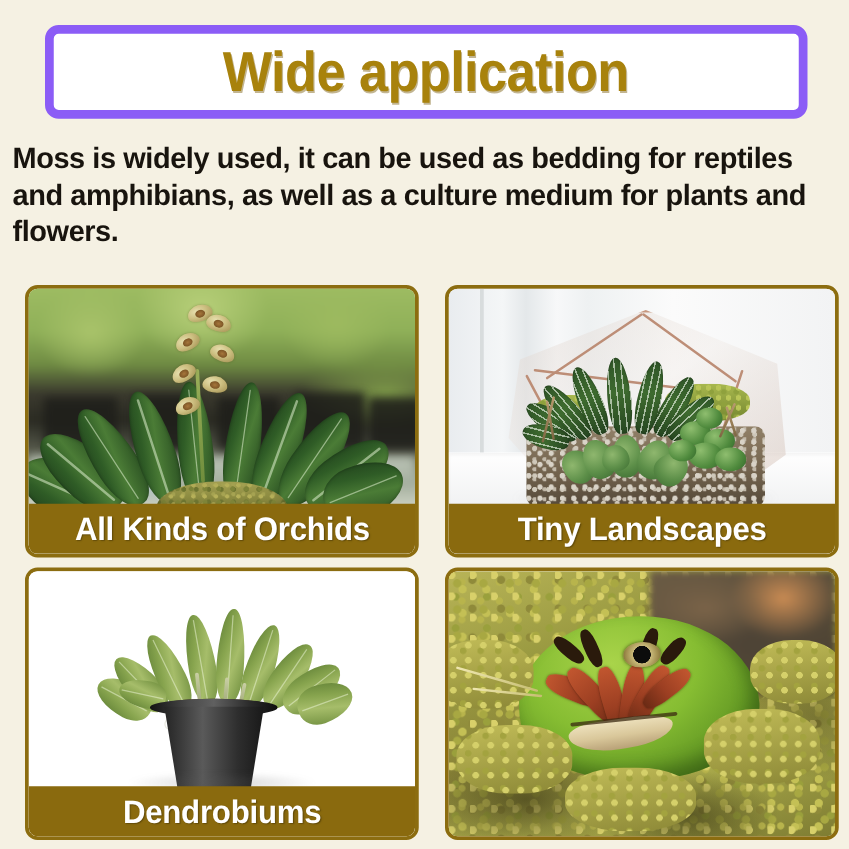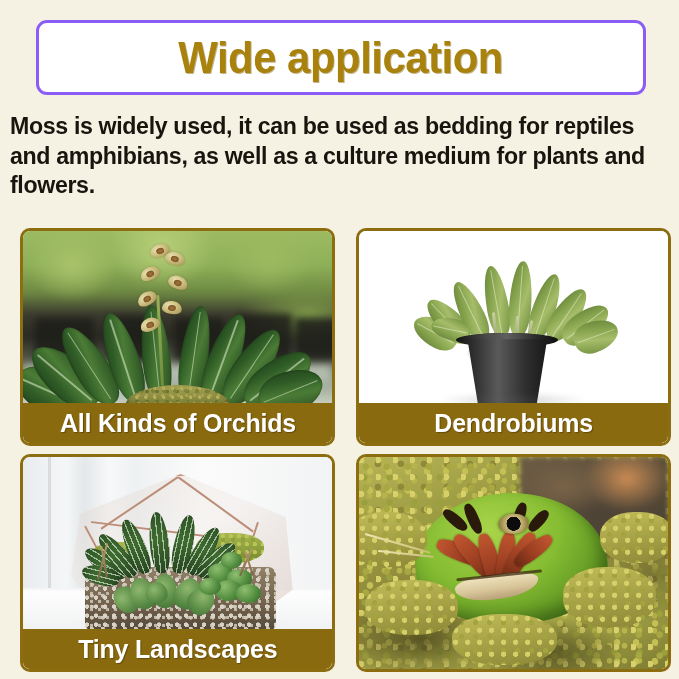--- a/index.html
+++ b/index.html
@@ -25,21 +25,21 @@
   }
 
   
   .title-box {
     position: absolute;
     left: 36px;
     top: 20px;
     width: 610px;
     height: 75px;
     background: #FFFFFF;
-    border: 3px solid #8b5cf6;
+    border: 7px solid #8b5cf6;
     border-radius: 11px;
     display: flex;
     align-items: center;
     justify-content: center;
   }
 
   .title-text {
     font-family: "Liberation Sans Narrow", "Liberation Sans", sans-serif;
     font-size: 45px;
     font-weight: bold;
@@ -503,20 +503,70 @@
         <div class="bloom" style="left:38%;top:41%;transform:rotate(-22deg);"></div>
 
         <div class="saucer"></div>
         <div class="moss-ball"></div>
       </div>
       <div class="caption">
         <span class="caption-text">All Kinds of Orchids</span>
       </div>
     </div>
 
+    <div class="cell cell-3">
+      <div class="photo">
+        <div class="sill-bg"></div>
+        <div class="terra-shadow"></div>
+
+        <div class="terra-body"></div>
+
+        <div class="terra-edge" style="left:50%;top:9%;width:30%;transform:rotate(36deg);"></div>
+        <div class="terra-edge" style="left:50%;top:9%;width:30%;transform:rotate(146deg);"></div>
+        <div class="terra-edge" style="left:22%;top:30%;width:56%;transform:rotate(7deg);"></div>
+        <div class="terra-edge" style="left:20%;top:32%;width:26%;transform:rotate(62deg);"></div>
+        <div class="terra-edge" style="left:76%;top:30%;width:26%;transform:rotate(108deg);"></div>
+
+        <div class="terra-soil"></div>
+        <div class="moss-patch" style="left:22%;top:40%;width:18%;height:13%;"></div>
+        <div class="moss-patch" style="left:56%;top:36%;width:22%;height:14%;"></div>
+
+        <div class="hawo" style="left:30%;top:34%;width:6%;height:22%;transform:rotate(-58deg);"></div>
+        <div class="hawo" style="left:33%;top:31%;width:6%;height:25%;transform:rotate(-40deg);"></div>
+        <div class="hawo" style="left:37%;top:28%;width:6%;height:27%;transform:rotate(-22deg);"></div>
+        <div class="hawo" style="left:42%;top:26%;width:6%;height:29%;transform:rotate(-6deg);"></div>
+        <div class="hawo" style="left:47%;top:27%;width:6%;height:28%;transform:rotate(12deg);"></div>
+        <div class="hawo" style="left:51%;top:30%;width:6%;height:25%;transform:rotate(30deg);"></div>
+        <div class="hawo" style="left:54%;top:34%;width:6%;height:22%;transform:rotate(48deg);"></div>
+        <div class="hawo" style="left:28%;top:40%;width:6%;height:18%;transform:rotate(-76deg);"></div>
+
+        <div class="echev" style="left:33%;top:58%;width:8%;height:13%;transform:rotate(-52deg);"></div>
+        <div class="echev" style="left:37%;top:56%;width:8%;height:15%;transform:rotate(-24deg);"></div>
+        <div class="echev" style="left:42%;top:55%;width:8%;height:16%;transform:rotate(0deg);"></div>
+        <div class="echev" style="left:47%;top:56%;width:8%;height:15%;transform:rotate(26deg);"></div>
+        <div class="echev" style="left:50%;top:59%;width:8%;height:13%;transform:rotate(52deg);"></div>
+        <div class="echev" style="left:40%;top:59%;width:7%;height:10%;transform:rotate(-8deg);"></div>
+
+        <div class="jade-leaf" style="left:60%;top:50%;width:8%;height:9%;"></div>
+        <div class="jade-leaf" style="left:66%;top:53%;width:8%;height:9%;"></div>
+        <div class="jade-leaf" style="left:62%;top:58%;width:9%;height:10%;"></div>
+        <div class="jade-leaf" style="left:69%;top:60%;width:8%;height:9%;"></div>
+        <div class="jade-leaf" style="left:57%;top:57%;width:7%;height:8%;"></div>
+        <div class="jade-leaf" style="left:64%;top:45%;width:7%;height:8%;"></div>
+
+        <div class="twig" style="left:24%;top:40%;width:2px;height:18%;transform:rotate(14deg);"></div>
+        <div class="twig" style="left:27%;top:42%;width:2px;height:15%;transform:rotate(-10deg);"></div>
+        <div class="twig" style="left:70%;top:42%;width:2px;height:14%;transform:rotate(24deg);"></div>
+        <div class="twig" style="left:74%;top:44%;width:2px;height:12%;transform:rotate(-18deg);"></div>
+      </div>
+      <div class="caption">
+        <span class="caption-text">Tiny Landscapes</span>
+      </div>
+    </div>
+
     <div class="cell cell-2">
       <div class="photo">
         <div class="white-bg"></div>
 
         <div class="dendro-leaf" style="left:27%;bottom:47%;width:9%;height:22%;transform:rotate(-62deg);"></div>
         <div class="dendro-leaf" style="left:31%;bottom:48%;width:8%;height:26%;transform:rotate(-44deg);"></div>
         <div class="dendro-leaf" style="left:37%;bottom:49%;width:7.5%;height:30%;transform:rotate(-26deg);"></div>
         <div class="dendro-leaf" style="left:43%;bottom:50%;width:7%;height:34%;transform:rotate(-10deg);"></div>
         <div class="dendro-leaf" style="left:48%;bottom:50%;width:7%;height:36%;transform:rotate(4deg);"></div>
         <div class="dendro-leaf" style="left:53%;bottom:49%;width:7.5%;height:32%;transform:rotate(18deg);"></div>
@@ -532,70 +582,20 @@
         <div class="pot-soil"></div>
         <div class="root-tie" style="left:35%;bottom:40%;width:9%;height:7%;transform:rotate(-18deg);"></div>
         <div class="root-tie" style="left:37%;bottom:37%;width:7%;height:6%;transform:rotate(22deg);"></div>
 
         <div class="pot-rim"></div>
         <div class="black-pot"></div>
         <div class="soft-shadow"></div>
       </div>
       <div class="caption">
         <span class="caption-text">Dendrobiums</span>
-      </div>
-    </div>
-
-    <div class="cell cell-3">
-      <div class="photo">
-        <div class="sill-bg"></div>
-        <div class="terra-shadow"></div>
-
-        <div class="terra-body"></div>
-
-        <div class="terra-edge" style="left:50%;top:9%;width:30%;transform:rotate(36deg);"></div>
-        <div class="terra-edge" style="left:50%;top:9%;width:30%;transform:rotate(146deg);"></div>
-        <div class="terra-edge" style="left:22%;top:30%;width:56%;transform:rotate(7deg);"></div>
-        <div class="terra-edge" style="left:20%;top:32%;width:26%;transform:rotate(62deg);"></div>
-        <div class="terra-edge" style="left:76%;top:30%;width:26%;transform:rotate(108deg);"></div>
-
-        <div class="terra-soil"></div>
-        <div class="moss-patch" style="left:22%;top:40%;width:18%;height:13%;"></div>
-        <div class="moss-patch" style="left:56%;top:36%;width:22%;height:14%;"></div>
-
-        <div class="hawo" style="left:30%;top:34%;width:6%;height:22%;transform:rotate(-58deg);"></div>
-        <div class="hawo" style="left:33%;top:31%;width:6%;height:25%;transform:rotate(-40deg);"></div>
-        <div class="hawo" style="left:37%;top:28%;width:6%;height:27%;transform:rotate(-22deg);"></div>
-        <div class="hawo" style="left:42%;top:26%;width:6%;height:29%;transform:rotate(-6deg);"></div>
-        <div class="hawo" style="left:47%;top:27%;width:6%;height:28%;transform:rotate(12deg);"></div>
-        <div class="hawo" style="left:51%;top:30%;width:6%;height:25%;transform:rotate(30deg);"></div>
-        <div class="hawo" style="left:54%;top:34%;width:6%;height:22%;transform:rotate(48deg);"></div>
-        <div class="hawo" style="left:28%;top:40%;width:6%;height:18%;transform:rotate(-76deg);"></div>
-
-        <div class="echev" style="left:33%;top:58%;width:8%;height:13%;transform:rotate(-52deg);"></div>
-        <div class="echev" style="left:37%;top:56%;width:8%;height:15%;transform:rotate(-24deg);"></div>
-        <div class="echev" style="left:42%;top:55%;width:8%;height:16%;transform:rotate(0deg);"></div>
-        <div class="echev" style="left:47%;top:56%;width:8%;height:15%;transform:rotate(26deg);"></div>
-        <div class="echev" style="left:50%;top:59%;width:8%;height:13%;transform:rotate(52deg);"></div>
-        <div class="echev" style="left:40%;top:59%;width:7%;height:10%;transform:rotate(-8deg);"></div>
-
-        <div class="jade-leaf" style="left:60%;top:50%;width:8%;height:9%;"></div>
-        <div class="jade-leaf" style="left:66%;top:53%;width:8%;height:9%;"></div>
-        <div class="jade-leaf" style="left:62%;top:58%;width:9%;height:10%;"></div>
-        <div class="jade-leaf" style="left:69%;top:60%;width:8%;height:9%;"></div>
-        <div class="jade-leaf" style="left:57%;top:57%;width:7%;height:8%;"></div>
-        <div class="jade-leaf" style="left:64%;top:45%;width:7%;height:8%;"></div>
-
-        <div class="twig" style="left:24%;top:40%;width:2px;height:18%;transform:rotate(14deg);"></div>
-        <div class="twig" style="left:27%;top:42%;width:2px;height:15%;transform:rotate(-10deg);"></div>
-        <div class="twig" style="left:70%;top:42%;width:2px;height:14%;transform:rotate(24deg);"></div>
-        <div class="twig" style="left:74%;top:44%;width:2px;height:12%;transform:rotate(-18deg);"></div>
-      </div>
-      <div class="caption">
-        <span class="caption-text">Tiny Landscapes</span>
       </div>
     </div>
 
     <div class="cell cell-4">
       <div class="photo">
         <div class="moss-bg"></div>
         <div class="rock-bg"></div>
         <div class="moss-dark"></div>
 
         <div class="frog-body">

